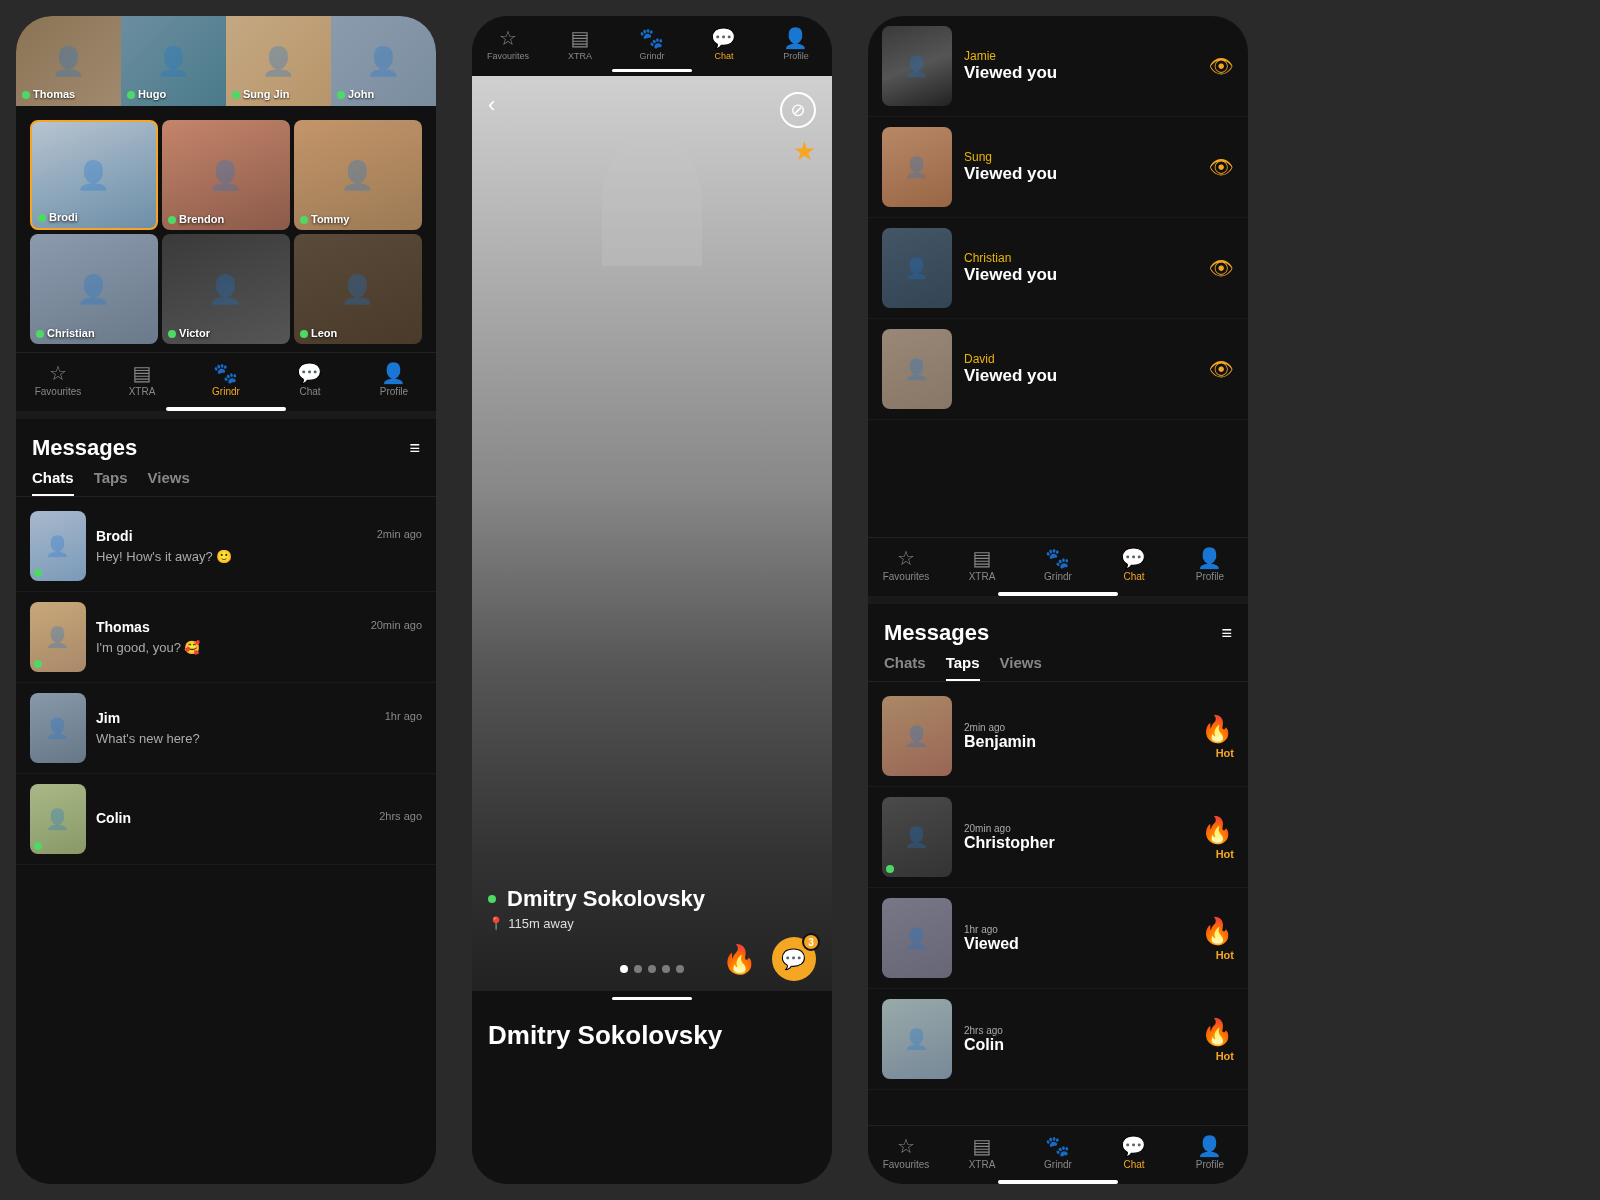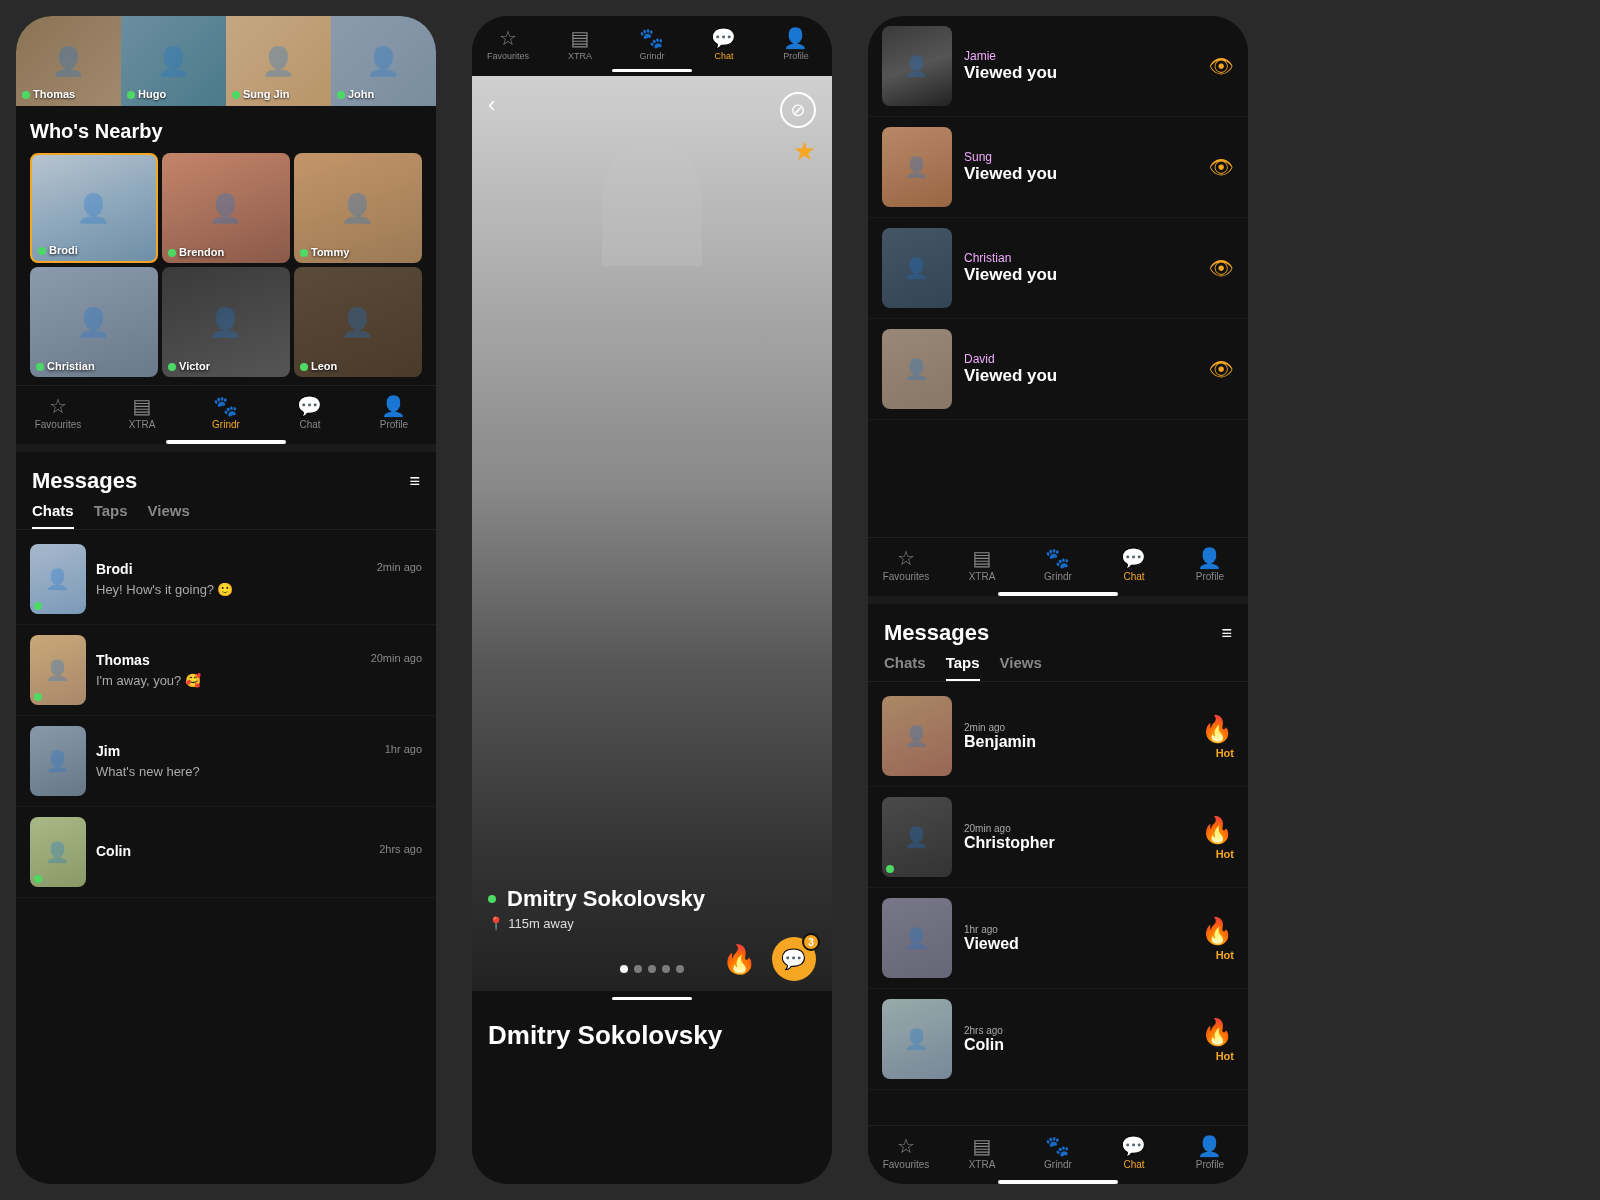--- a/index.html
+++ b/index.html
@@ -405,21 +405,21 @@
       border-bottom: 1px solid #1a1a1a;
     }
     .view-avatar {
       width: 70px;
       height: 80px;
       border-radius: 8px;
       overflow: hidden;
       flex-shrink: 0;
     }
     .view-info { flex: 1; }
-    .view-name { color: #f0abfc; font-size: 12px; }
+    .view-name { color: #eab308; font-size: 12px; }
     .view-action { color: #fff; font-size: 17px; font-weight: 600; }
     .eye-icon { color: #F5A623; font-size: 20px; }
 
     
     .tap-item {
       display: flex;
       align-items: center;
       padding: 10px 14px;
       gap: 12px;
       border-bottom: 1px solid #1a1a1a;
@@ -492,21 +492,20 @@
       <div class="photo-face">👤</div>
       <span class="story-name"><span class="online-dot"></span>Sung Jin</span>
     </div>
     <div class="story-item photo-john">
       <div class="photo-face">👤</div>
       <span class="story-name"><span class="online-dot"></span>John</span>
     </div>
   </div>
 
   <div class="who-nearby-section">
-    <div class="who-nearby-title">Who's Nearby</div>
     <div class="nearby-grid">
       <div class="nearby-item photo-brodi selected">
         <div class="photo-face">👤</div>
         <span class="nearby-name"><span class="online-dot"></span>Brodi</span>
       </div>
       <div class="nearby-item photo-brendon">
         <div class="photo-face">👤</div>
         <span class="nearby-name"><span class="online-dot"></span>Brendon</span>
       </div>
       <div class="nearby-item photo-tommy">
@@ -568,34 +567,34 @@
       <div class="chat-item">
         <div class="chat-avatar photo-brodi2">
           <div class="photo-face" style="font-size:20px;">👤</div>
           <span class="online-dot"></span>
         </div>
         <div class="chat-info">
           <div class="chat-meta">
             <span class="chat-name">Brodi</span>
             <span class="chat-time">2min ago</span>
           </div>
-          <span class="chat-preview">Hey! How's it going? 🙂</span>
+          <span class="chat-preview">Hey! How's it away? 🙂</span>
         </div>
       </div>
       <div class="chat-item">
         <div class="chat-avatar photo-thomas2">
           <div class="photo-face" style="font-size:20px;">👤</div>
           <span class="online-dot"></span>
         </div>
         <div class="chat-info">
           <div class="chat-meta">
             <span class="chat-name">Thomas</span>
             <span class="chat-time">20min ago</span>
           </div>
-          <span class="chat-preview">I'm away, you? 🥰</span>
+          <span class="chat-preview">I'm good, you? 🥰</span>
         </div>
       </div>
       <div class="chat-item">
         <div class="chat-avatar photo-jim">
           <div class="photo-face" style="font-size:20px;">👤</div>
         </div>
         <div class="chat-info">
           <div class="chat-meta">
             <span class="chat-name">Jim</span>
             <span class="chat-time">1hr ago</span>

